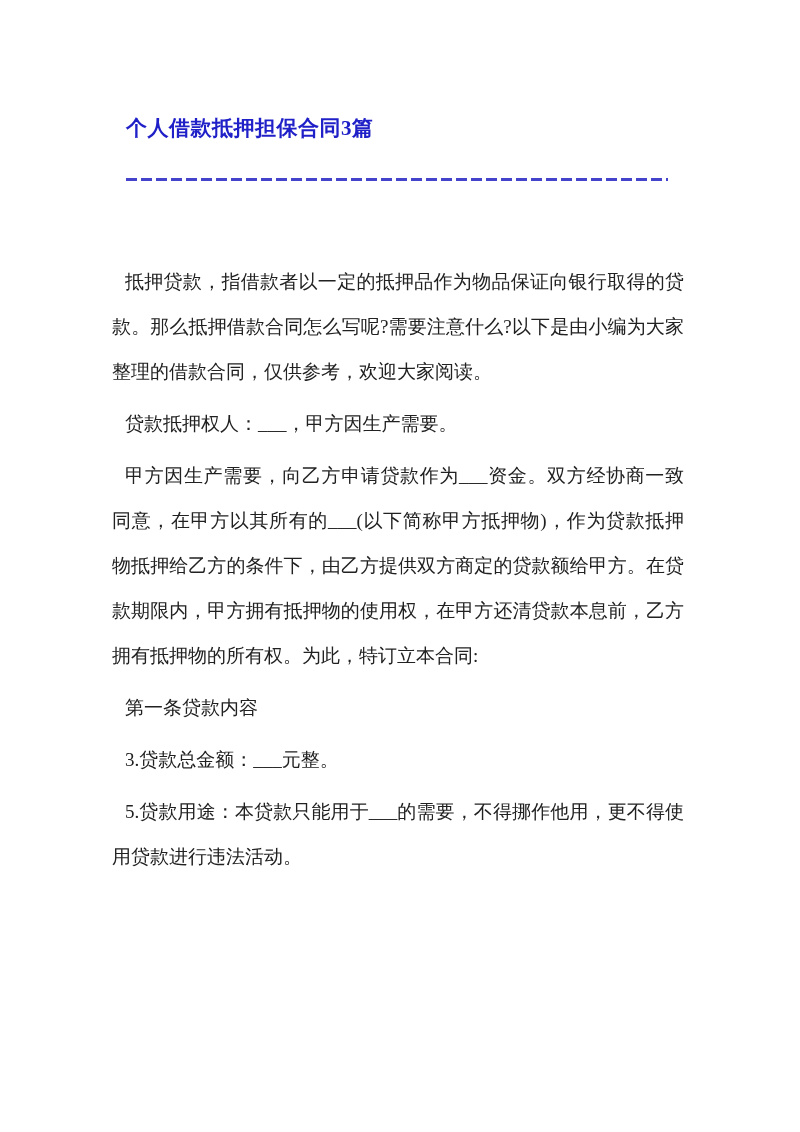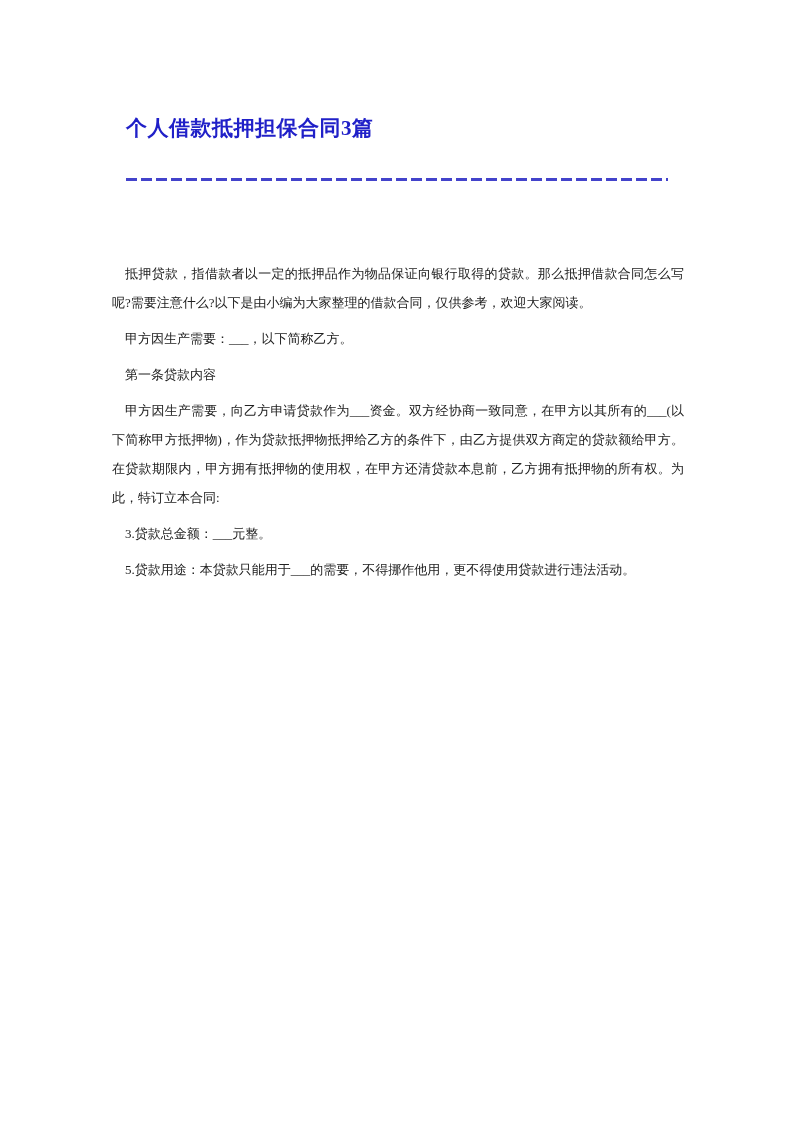--- a/index.html
+++ b/index.html
@@ -38,39 +38,39 @@
       var(--divider-color, #4343cb) 11px,
       transparent 11px,
       transparent 15px
     );
   }
   .doc-body {
     width: 572px;
   }
   .doc-body p {
     margin: 7px 0 0 0;
-    font-size: 13px;
-    line-height: 29px;
+    font-size: 19px;
+    line-height: 45px;
     text-align: justify;
     text-indent: 13px;
     word-break: normal;
     overflow-wrap: break-word;
     font-family: Liberation Serif, serif;
   }
   .doc-body p:first-child {
     margin-top: 78px;
   }
 </style>
 </head>
 <body>
 
 <div class="page">
   <h1 class="doc-title">个人借款抵押担保合同3篇</h1>
   <div class="divider"></div>
   <div class="doc-body" id="doc-body">
       <p>抵押贷款，指借款者以一定的抵押品作为物品保证向银行取得的贷款。那么抵押借款合同怎么写呢?需要注意什么?以下是由小编为大家整理的借款合同，仅供参考，欢迎大家阅读。</p>
-      <p>甲方因生产需要：___，以下简称乙方。</p>
+      <p>贷款抵押权人：___，甲方因生产需要。</p>
+      <p>甲方因生产需要，向乙方申请贷款作为___资金。双方经协商一致同意，在甲方以其所有的___(以下简称甲方抵押物)，作为贷款抵押物抵押给乙方的条件下，由乙方提供双方商定的贷款额给甲方。在贷款期限内，甲方拥有抵押物的使用权，在甲方还清贷款本息前，乙方拥有抵押物的所有权。为此，特订立本合同:</p>
       <p>第一条贷款内容</p>
-      <p>甲方因生产需要，向乙方申请贷款作为___资金。双方经协商一致同意，在甲方以其所有的___(以下简称甲方抵押物)，作为贷款抵押物抵押给乙方的条件下，由乙方提供双方商定的贷款额给甲方。在贷款期限内，甲方拥有抵押物的使用权，在甲方还清贷款本息前，乙方拥有抵押物的所有权。为此，特订立本合同:</p>
       <p>3.贷款总金额：___元整。</p>
       <p>5.贷款用途：本贷款只能用于___的需要，不得挪作他用，更不得使用贷款进行违法活动。</p>
     </div>
 </div>
 
 </body></html>

